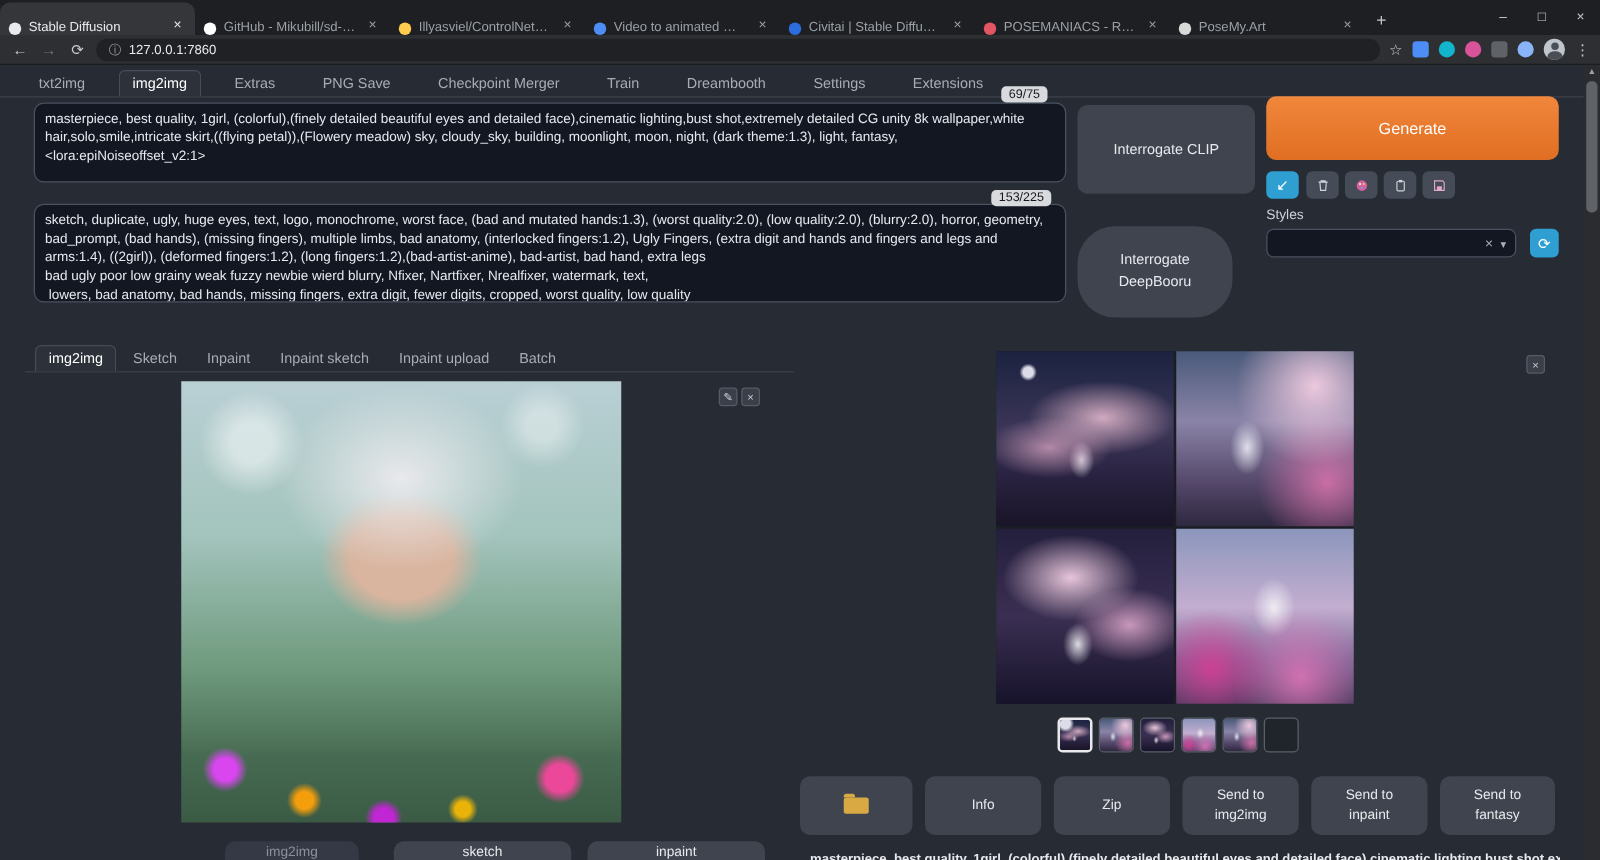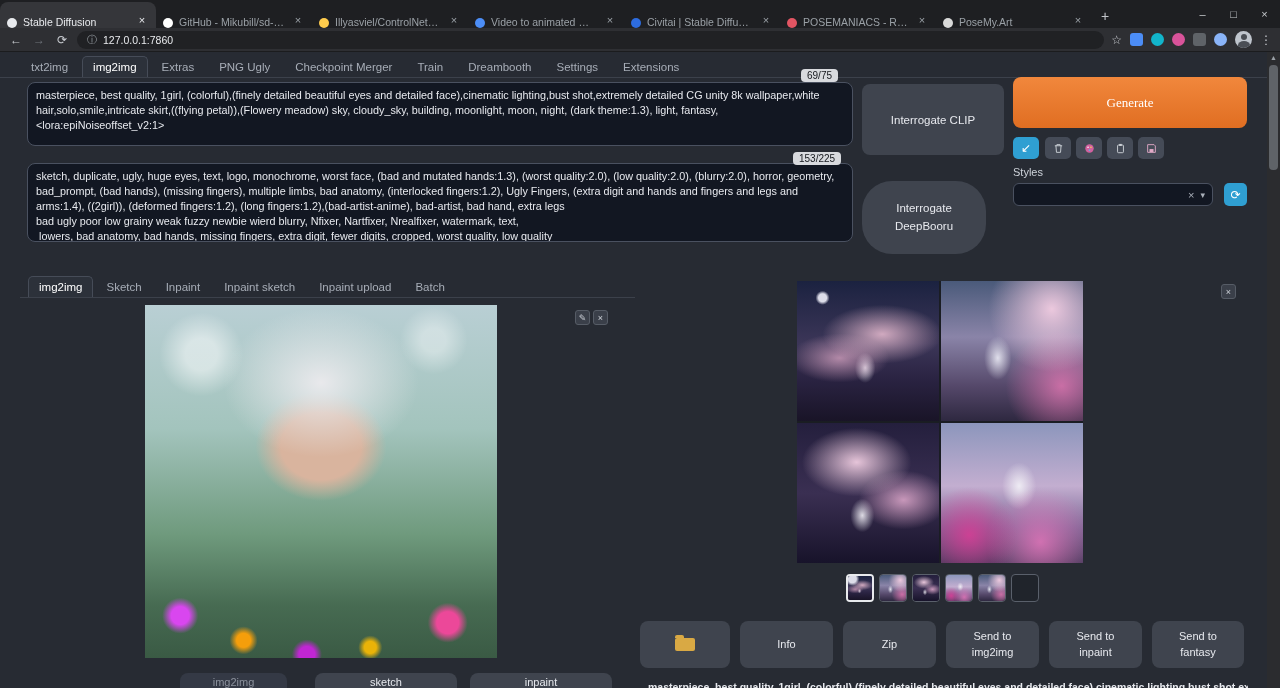--- a/index.html
+++ b/index.html
@@ -31,35 +31,35 @@
   .avatar::before{content:"";position:absolute;top:3px;left:5.5px;width:6px;height:6px;border-radius:50%;background:#4a4e55;}
   .avatar::after{content:"";position:absolute;top:10px;left:2.5px;width:12px;height:8px;border-radius:50% 50% 0 0;background:#4a4e55;}
   .kebab{color:#c6c9ce;font-size:12px;cursor:pointer;}
 
   
   .sb{position:absolute;right:0;top:52px;width:13px;height:636px;background:#2b2c2f;}
   .sb .arr{display:block;text-align:center;color:#9aa0a6;font-size:7px;line-height:12px;}
   .sb-thumb{position:absolute;left:2px;top:13px;width:9px;height:105px;background:#5f6368;border-radius:4px;}
 
   
-  .nav{position:absolute;left:0;top:52px;width:1267px;height:26px;display:flex;align-items:flex-end;gap:3px;padding-left:20px;border-bottom:1px solid #3c414b;font-size:11.5px;}
+  .nav{position:absolute;left:0;top:52px;width:1267px;height:26px;display:flex;align-items:flex-end;gap:16px;padding-left:20px;border-bottom:1px solid #3c414b;font-size:11.5px;}
   .tabbtn{padding:4px 10px;color:#a7adb7;cursor:pointer;border:1px solid transparent;border-bottom:none;white-space:nowrap;}
   .tabbtn.active{background:#2c313a;border-color:#464c58;border-radius:5px 5px 0 0;color:#fff;}
 
   .ta{position:absolute;left:27px;width:826px;background:#121722;border:1px solid #4a5160;border-radius:8px;color:#e7e9ee;font-family:"Liberation Sans",sans-serif;font-size:10.8px;line-height:1.38;padding:5px 8px;resize:none;overflow:hidden;outline:none;}
   .ta.pos{top:82px;height:64px;}
   .ta.neg{top:163px;height:79px;}
   .counter{position:absolute;background:#d8dade;color:#15181d;font-size:10px;padding:1px 6px;border-radius:4px;z-index:3;}
   .c-pos{left:801px;top:69px;}
   .c-neg{left:793px;top:152px;}
 
   .btn{position:absolute;background:#3f444e;border-radius:8px;color:#e7e9ee;font-size:11.5px;display:flex;align-items:center;justify-content:center;text-align:center;cursor:pointer;}
   .b-clip{left:862px;top:84px;width:142px;height:71px;}
   .b-deep{left:862px;top:181px;width:124px;height:73px;padding:0 12px;line-height:1.5;border-radius:30px;}
-  .b-generate{left:1013px;top:77px;width:234px;height:51px;background:linear-gradient(180deg,#f1873c,#e06e22);font-size:13px;font-weight:500;color:#fff;font-family:Liberation Serif, serif;}
+  .b-generate{left:1013px;top:77px;width:234px;height:51px;background:linear-gradient(180deg,#f1873c,#e06e22);font-size:13px;font-weight:500;color:#fff;}
 
   .tool{position:absolute;top:137px;width:26px;height:22px;background:#454b57;border-radius:5px;display:flex;align-items:center;justify-content:center;color:#d6dae0;font-size:12px;cursor:pointer;}
   .tool.primary{background:#2f9fd2;color:#fff;}
   .t1{left:1013px;}.t2{left:1045px;}.t3{left:1076px;}.t4{left:1107px;}.t5{left:1138px;}
 
   .styles-label{position:absolute;left:1013px;top:166px;font-size:11px;color:#cdd2d9;}
   .dropdown{position:absolute;left:1013px;top:183px;width:200px;height:23px;background:#121722;border:1px solid #4a5160;border-radius:6px;display:flex;align-items:center;padding:0 7px;gap:6px;color:#9aa0aa;font-size:11px;cursor:pointer;}
   .dd-spacer{flex:1;}
   .dd-clear{font-size:11px;color:#aab0ba;}
   .dd-caret{font-size:9px;color:#aab0ba;}
@@ -199,21 +199,21 @@
       <span class="ext e5"></span>
       <span class="avatar"></span>
       <span class="kebab">⋮</span>
     </div>
   </div>
 
   <div class="nav">
     <div class="tabbtn">txt2img</div>
     <div class="tabbtn active">img2img</div>
     <div class="tabbtn">Extras</div>
-    <div class="tabbtn">PNG Ugly</div>
+    <div class="tabbtn">PNG Save</div>
     <div class="tabbtn">Checkpoint Merger</div>
     <div class="tabbtn">Train</div>
     <div class="tabbtn">Dreambooth</div>
     <div class="tabbtn">Settings</div>
     <div class="tabbtn">Extensions</div>
   </div>
 
   <textarea class="ta pos" spellcheck="false" style="">masterpiece, best quality, 1girl, (colorful),(finely detailed beautiful eyes and detailed face),cinematic lighting,bust shot,extremely detailed CG unity 8k wallpaper,white hair,solo,smile,intricate skirt,((flying petal)),(Flowery meadow) sky, cloudy_sky, building, moonlight, moon, night, (dark theme:1.3), light, fantasy,
 &lt;lora:epiNoiseoffset_v2:1&gt;</textarea>
   <span class="counter c-pos">69/75</span>

